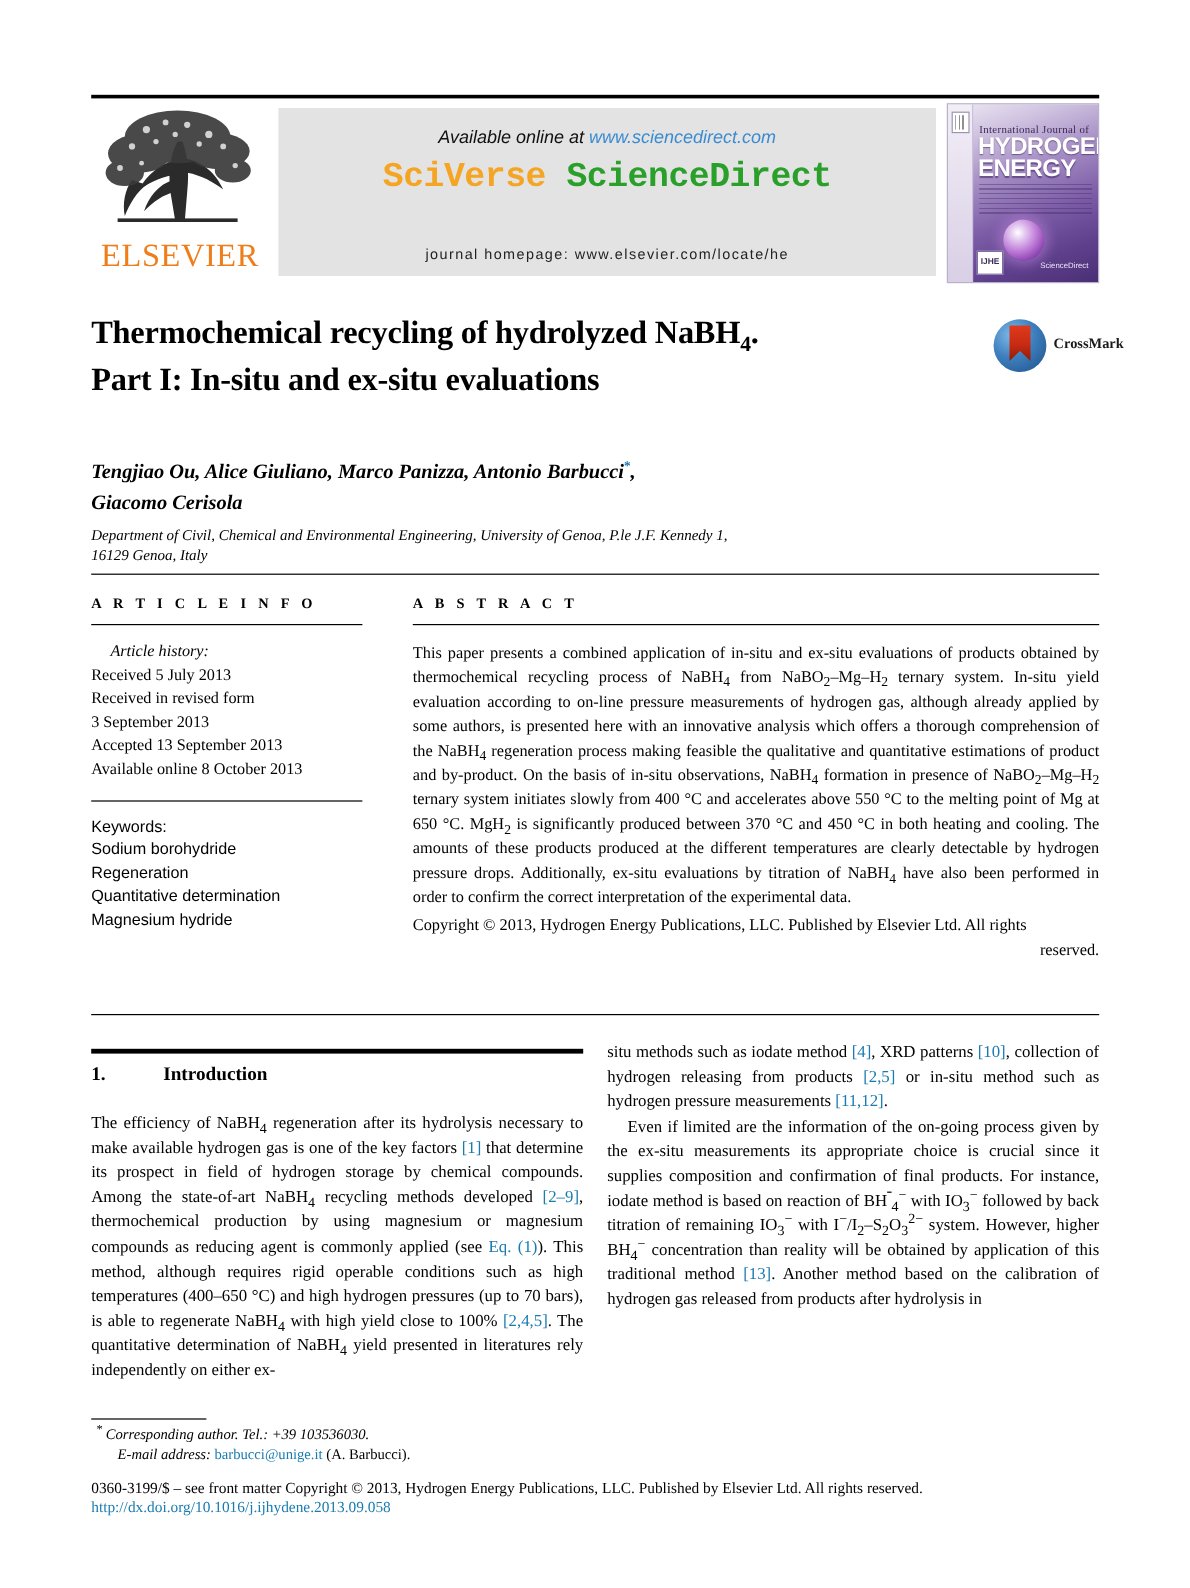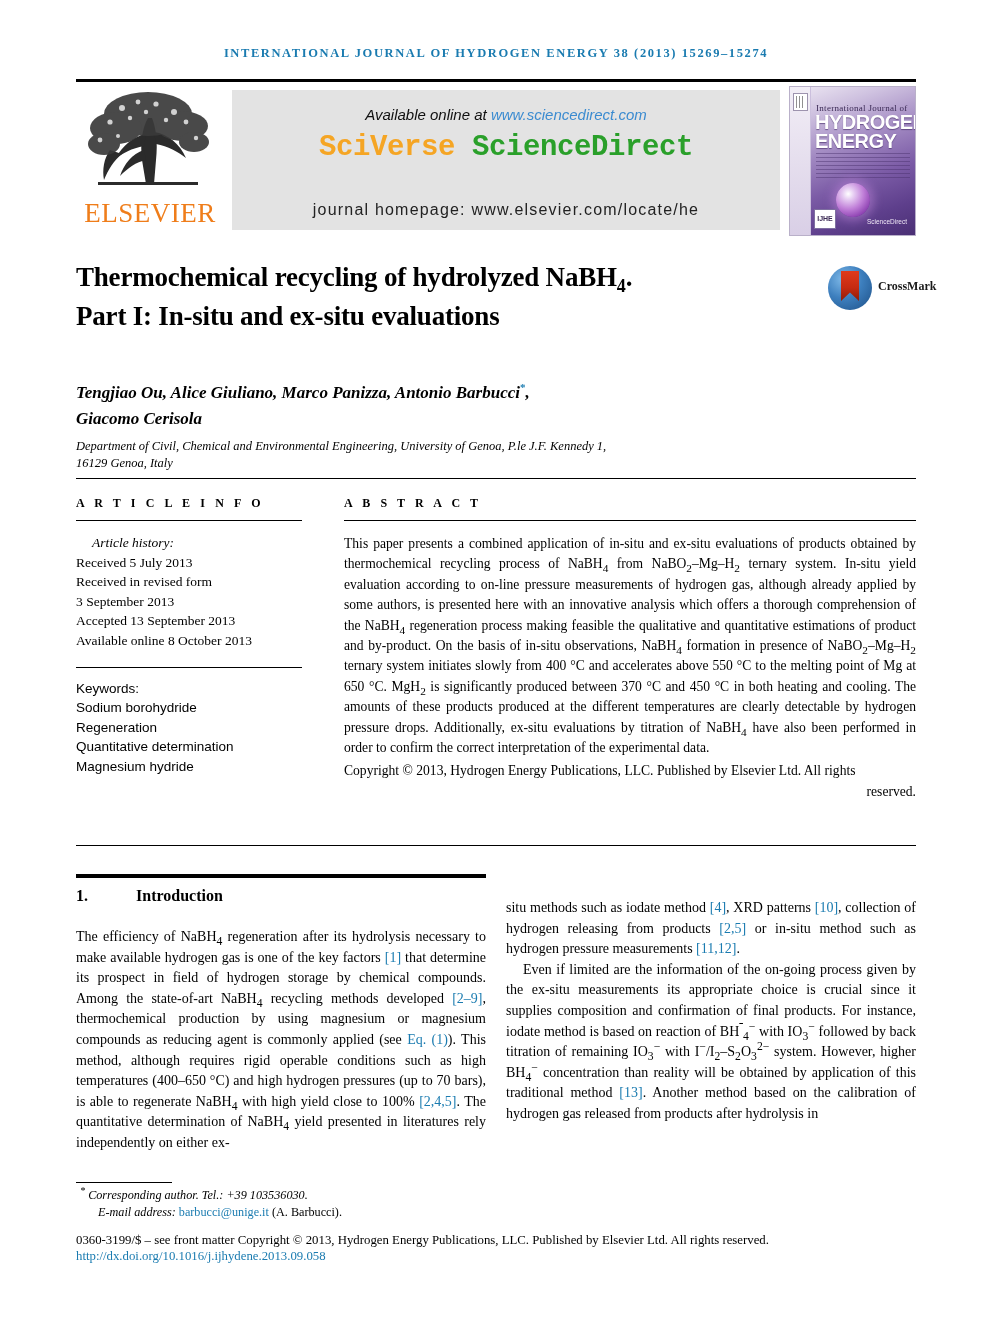--- a/index.html
+++ b/index.html
@@ -110,21 +110,21 @@
     letter-spacing: -0.4px;
   }
   .sd-logo .sci { color: #f5a524; }
   .sd-home {
     position: absolute;
     bottom: 11px;
     left: 0;
     width: 100%;
     text-align: center;
     font-family: "Liberation Sans", sans-serif;
-    font-size: 16px;
+    font-size: 12px;
     color: #222;
     letter-spacing: 1.2px;
   }
   .cover {
     position: absolute;
     right: 0;
     top: 0;
     width: 127px;
     height: 150px;
     background: linear-gradient(160deg,#efeaf4 0%,#cfc2e0 18%,#9f86c0 42%,#7b5ba6 62%,#5e3f8c 82%,#4a2f74 100%);
@@ -341,21 +341,21 @@
 
   
   .col-left {
     position: absolute;
     top: 874px;
     left: 76px;
     width: 410px;
   }
   .col-right {
     position: absolute;
-    top: 898px;
+    top: 868px;
     left: 506px;
     width: 410px;
   }
   .head-rule {
     height: 4px;
     background: #000;
     margin-bottom: 9px;
   }
   .sec-head {
     font-family: "Liberation Serif", serif;
@@ -421,21 +421,20 @@
     font-size: 12.8px;
     color: #1a7bb0;
   }
   sub, sup { line-height: 0; }
 </style>
 </head>
 <body>
 
 <div class="page">
 
-  <div class="running-head">INTERNATIONAL JOURNAL OF HYDROGEN ENERGY 38 (2013) 15269–15274</div>
   <div class="rule-top"></div>
 
   <div class="masthead">
 
     <div class="elsevier-block">
       <svg class="elsevier-tree" viewBox="0 0 132 108">
         <g fill="#2b2b2b">
           <path d="M66 30 C60 40 58 56 60 72 L64 96 L72 96 L74 72 C76 54 74 40 70 30 Z"></path>
           <path d="M64 46 C52 48 40 58 34 70 C40 66 50 60 62 58 Z"></path>
           <path d="M72 44 C86 46 98 56 104 70 C96 64 86 58 74 56 Z"></path>

